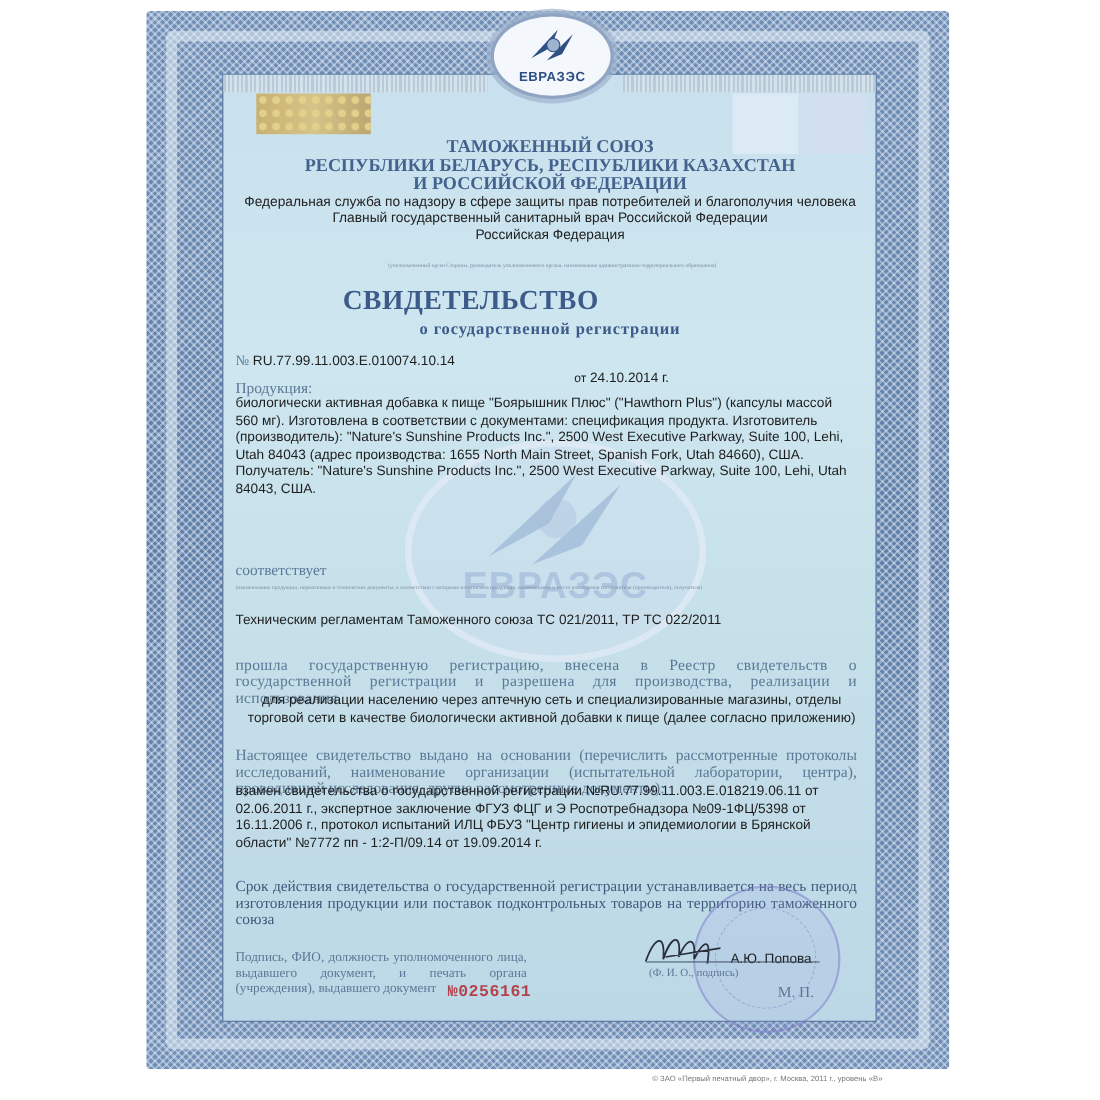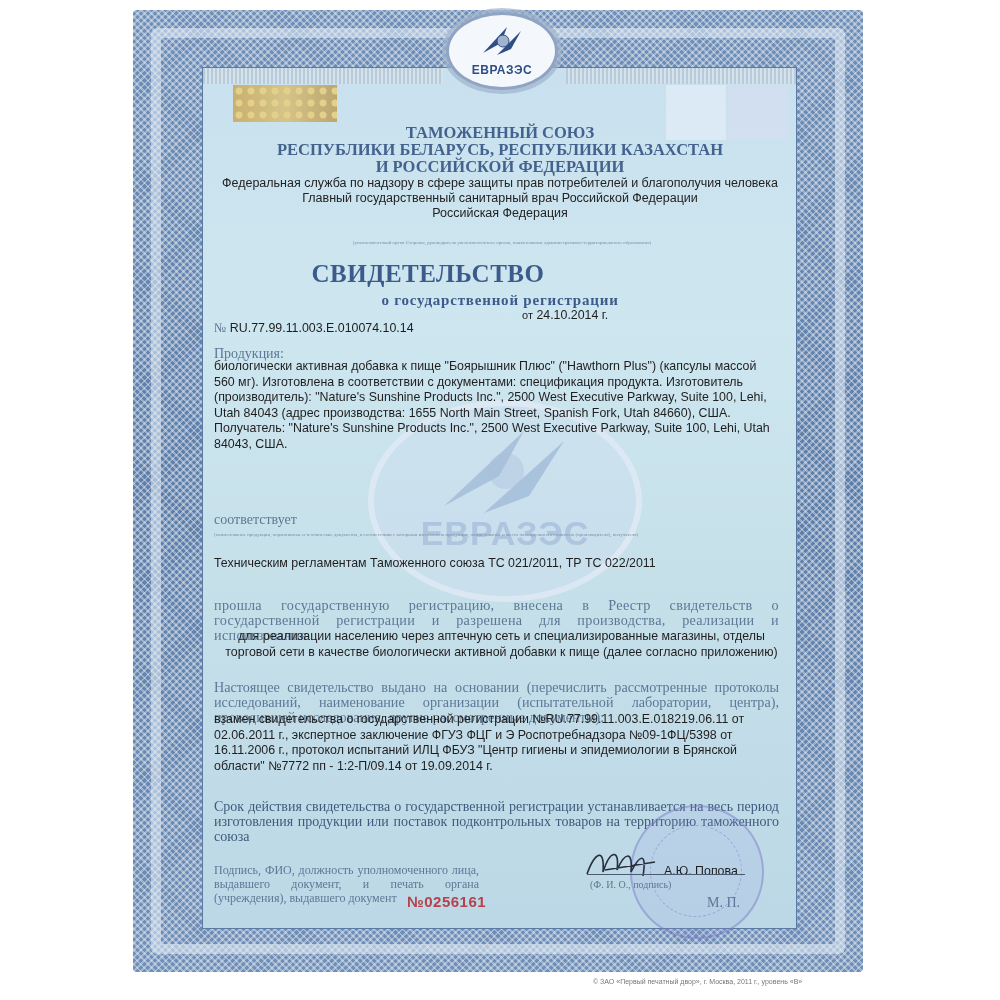--- a/index.html
+++ b/index.html
@@ -56,21 +56,21 @@
 
   .serif { font-family:"Liberation Serif", serif; }
   .t-head { position:absolute; left:0; width:1000px; text-align:center; color:#44628e; font-weight:bold; font-size:16.5px; line-height:19px; font-family:"Liberation Serif", serif; }
   .t-sub { position:absolute; left:0; width:1000px; text-align:center; color:#222; font-size:12.5px; line-height:15px; }
   .tiny { position:absolute; color:#7e8ea3; font-size:5px; line-height:6px; font-family:"Liberation Serif", serif; }
   .title { position:absolute; left:0; width:856px; text-align:center; color:#3c5b8a; font-weight:bold; font-size:25px; font-family:"Liberation Serif", serif; letter-spacing:0.5px; }
   .subtitle { position:absolute; left:0; width:1000px; text-align:center; color:#3c5b8a; font-weight:bold; font-size:15px; font-family:"Liberation Serif", serif; letter-spacing:0.8px; }
   .label-serif { position:absolute; color:#5c7896; font-size:14px; font-family:"Liberation Serif", serif; line-height:15px; }
   .body { position:absolute; color:#1e1e1e; font-size:12.4px; line-height:15.5px; }
   .justify { text-align:justify;margin-top:12px; }
-  .red-num { position:absolute; color:#b4424a; font-family:Liberation Sans, sans-serif; font-weight:bold; font-size:15px; letter-spacing:0.5px; }
+  .red-num { position:absolute; color:#b4424a; font-family:Liberation Mono, monospace; font-weight:bold; font-size:15px; letter-spacing:0.5px; }
   .sig-line { position:absolute; left:587px; top:874px; width:158px; border-top:1px solid #4a5a70; }
   .seal { position:absolute; left:630px; top:805px; width:130px; height:130px; border-radius:50%;
     border:2px solid rgba(120,120,200,0.45); background:rgba(150,150,220,0.12); }
   .seal-inner { position:absolute; left:18px; top:18px; width:90px; height:90px; border-radius:50%; border:1px dashed rgba(120,120,200,0.45); }
   .footer-print { position:absolute; left:593px; top:978px; font-size:7px; color:#777; }
 </style>
 </head>
 <body>
 
 <div class="page">
@@ -110,21 +110,21 @@
 <div class="t-sub" style="top:206px;">Российская Федерация</div>
 <div class="tiny" style="left:262px; top:240px; width:480px; text-align:center;">(уполномоченный орган Стороны, руководитель уполномоченного органа, наименование административно-территориального образования)</div>
 
 <div class="title" style="top:260px;">СВИДЕТЕЛЬСТВО</div>
 <div class="subtitle" style="top:292px;">о государственной регистрации</div>
 
 <div class="body" style="left:214px; top:320px;">
   <span class="serif" style="color:#5c7896; font-size:13px;">№</span>
   <span>RU.77.99.11.003.E.010074.10.14</span>
 </div>
-<div class="body" style="left:522px; top:308px;">
+<div class="body" style="left:522px; top:336px;">
   <span style="font-size:11px;">от</span>
   <span>24.10.2014 г.</span>
 </div>
 
 <div class="label-serif" style="left:214px; top:346px;">Продукция:</div>
 <div class="body" style="left:214px; top:359px; width:565px;">биологически активная добавка к пище "Боярышник Плюс" ("Hawthorn Plus") (капсулы массой 560 мг). Изготовлена в соответствии с документами: спецификация продукта. Изготовитель (производитель): "Nature's Sunshine Products Inc.", 2500 West Executive Parkway, Suite 100, Lehi, Utah 84043 (адрес производства: 1655 North Main Street, Spanish Fork, Utah 84660), США. Получатель: "Nature's Sunshine Products Inc.", 2500 West Executive Parkway, Suite 100, Lehi, Utah 84043, США.</div>
 
 <div class="tiny" style="left:214px; top:532px; width:570px; white-space:nowrap; overflow:hidden;">(наименование продукции, нормативные и технические документы, в соответствии с которыми изготовлена продукция, наименование и место нахождения изготовителя (производителя), получателя)</div>
 
 <div class="label-serif" style="left:214px; top:512px;">соответствует</div>

